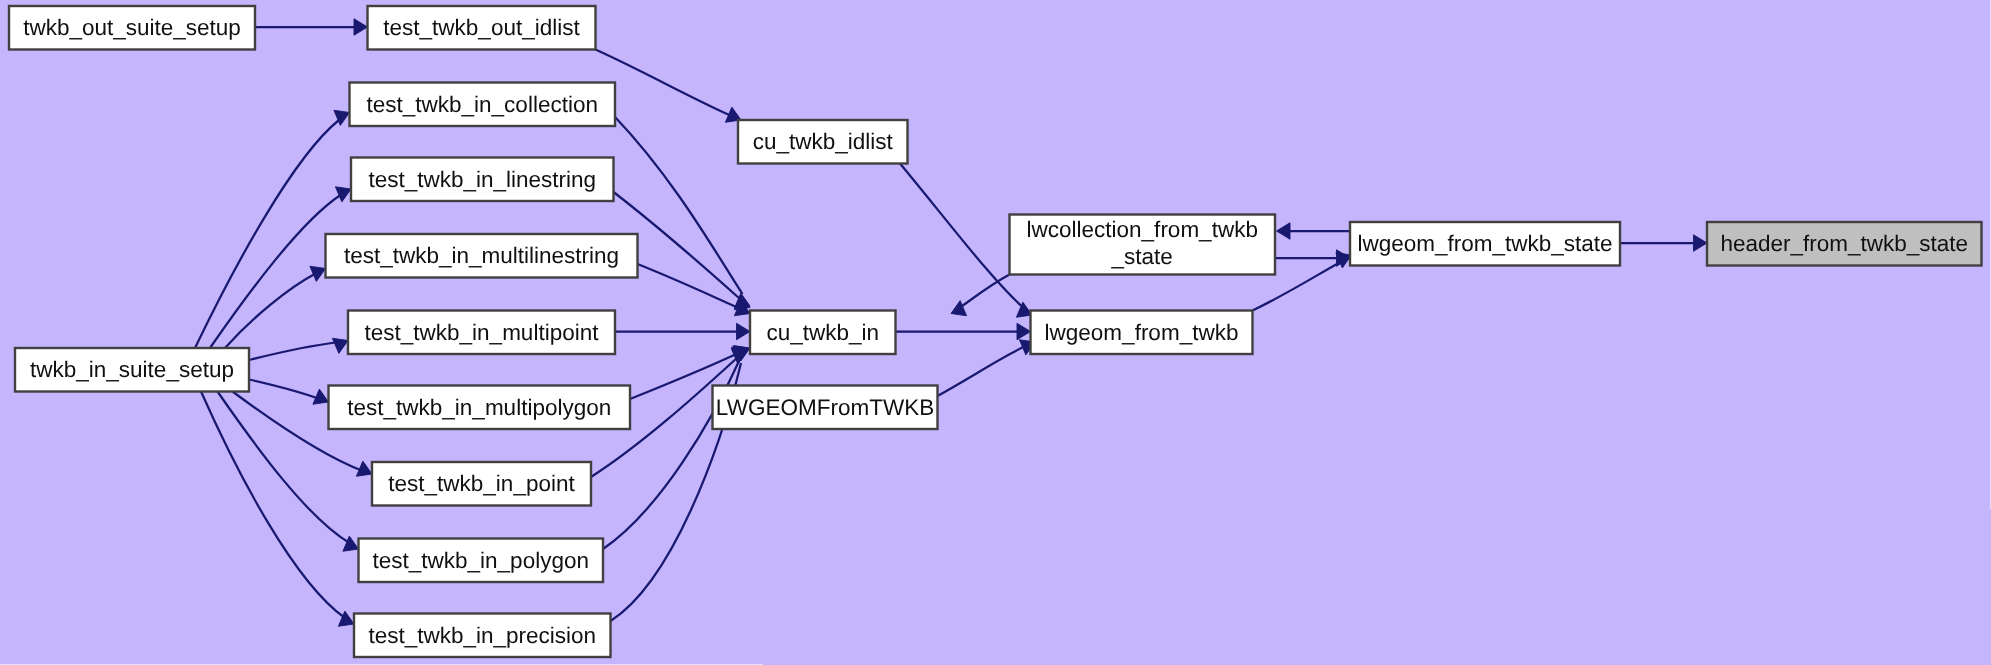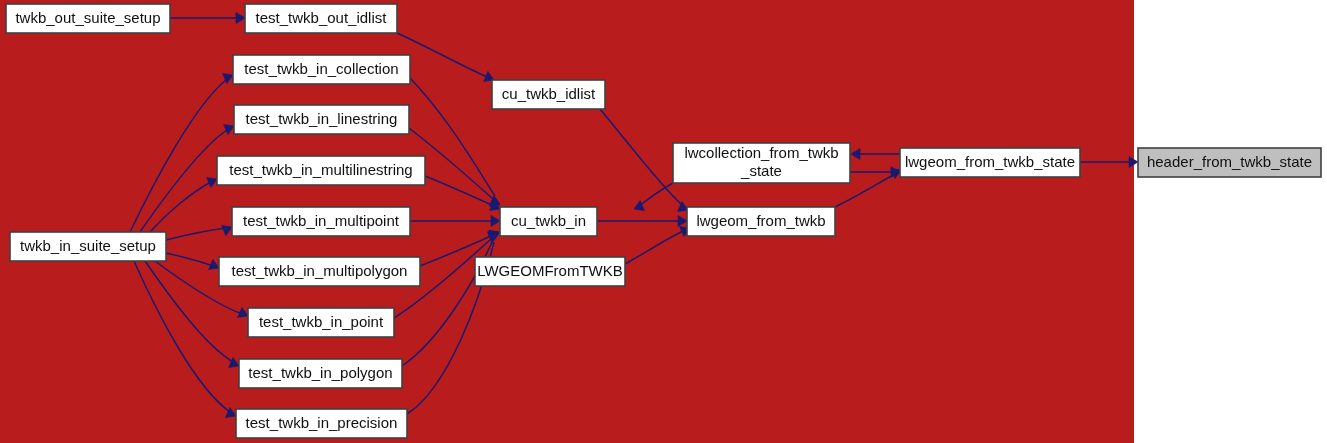--- a/index.html
+++ b/index.html
@@ -2,23 +2,23 @@
 <html><head>
 <meta charset="utf-8">
 <style>
   html, body {
     margin: 0;
     padding: 0;
     background: #ffffff;
   }
   #graph-root {
     position: relative;
-    width: 1134px;
+    width: 1327px;
     height: 443px;
-    background: #b91c1c;
+    background: #c4b5fd;
     font-family: "Liberation Sans", sans-serif;
   }
   svg#callgraph {
     display: block;
     width: 1327px;
     height: 443px;
   }
   .node-box {
     fill: #ffffff;
     stroke: #404040;

